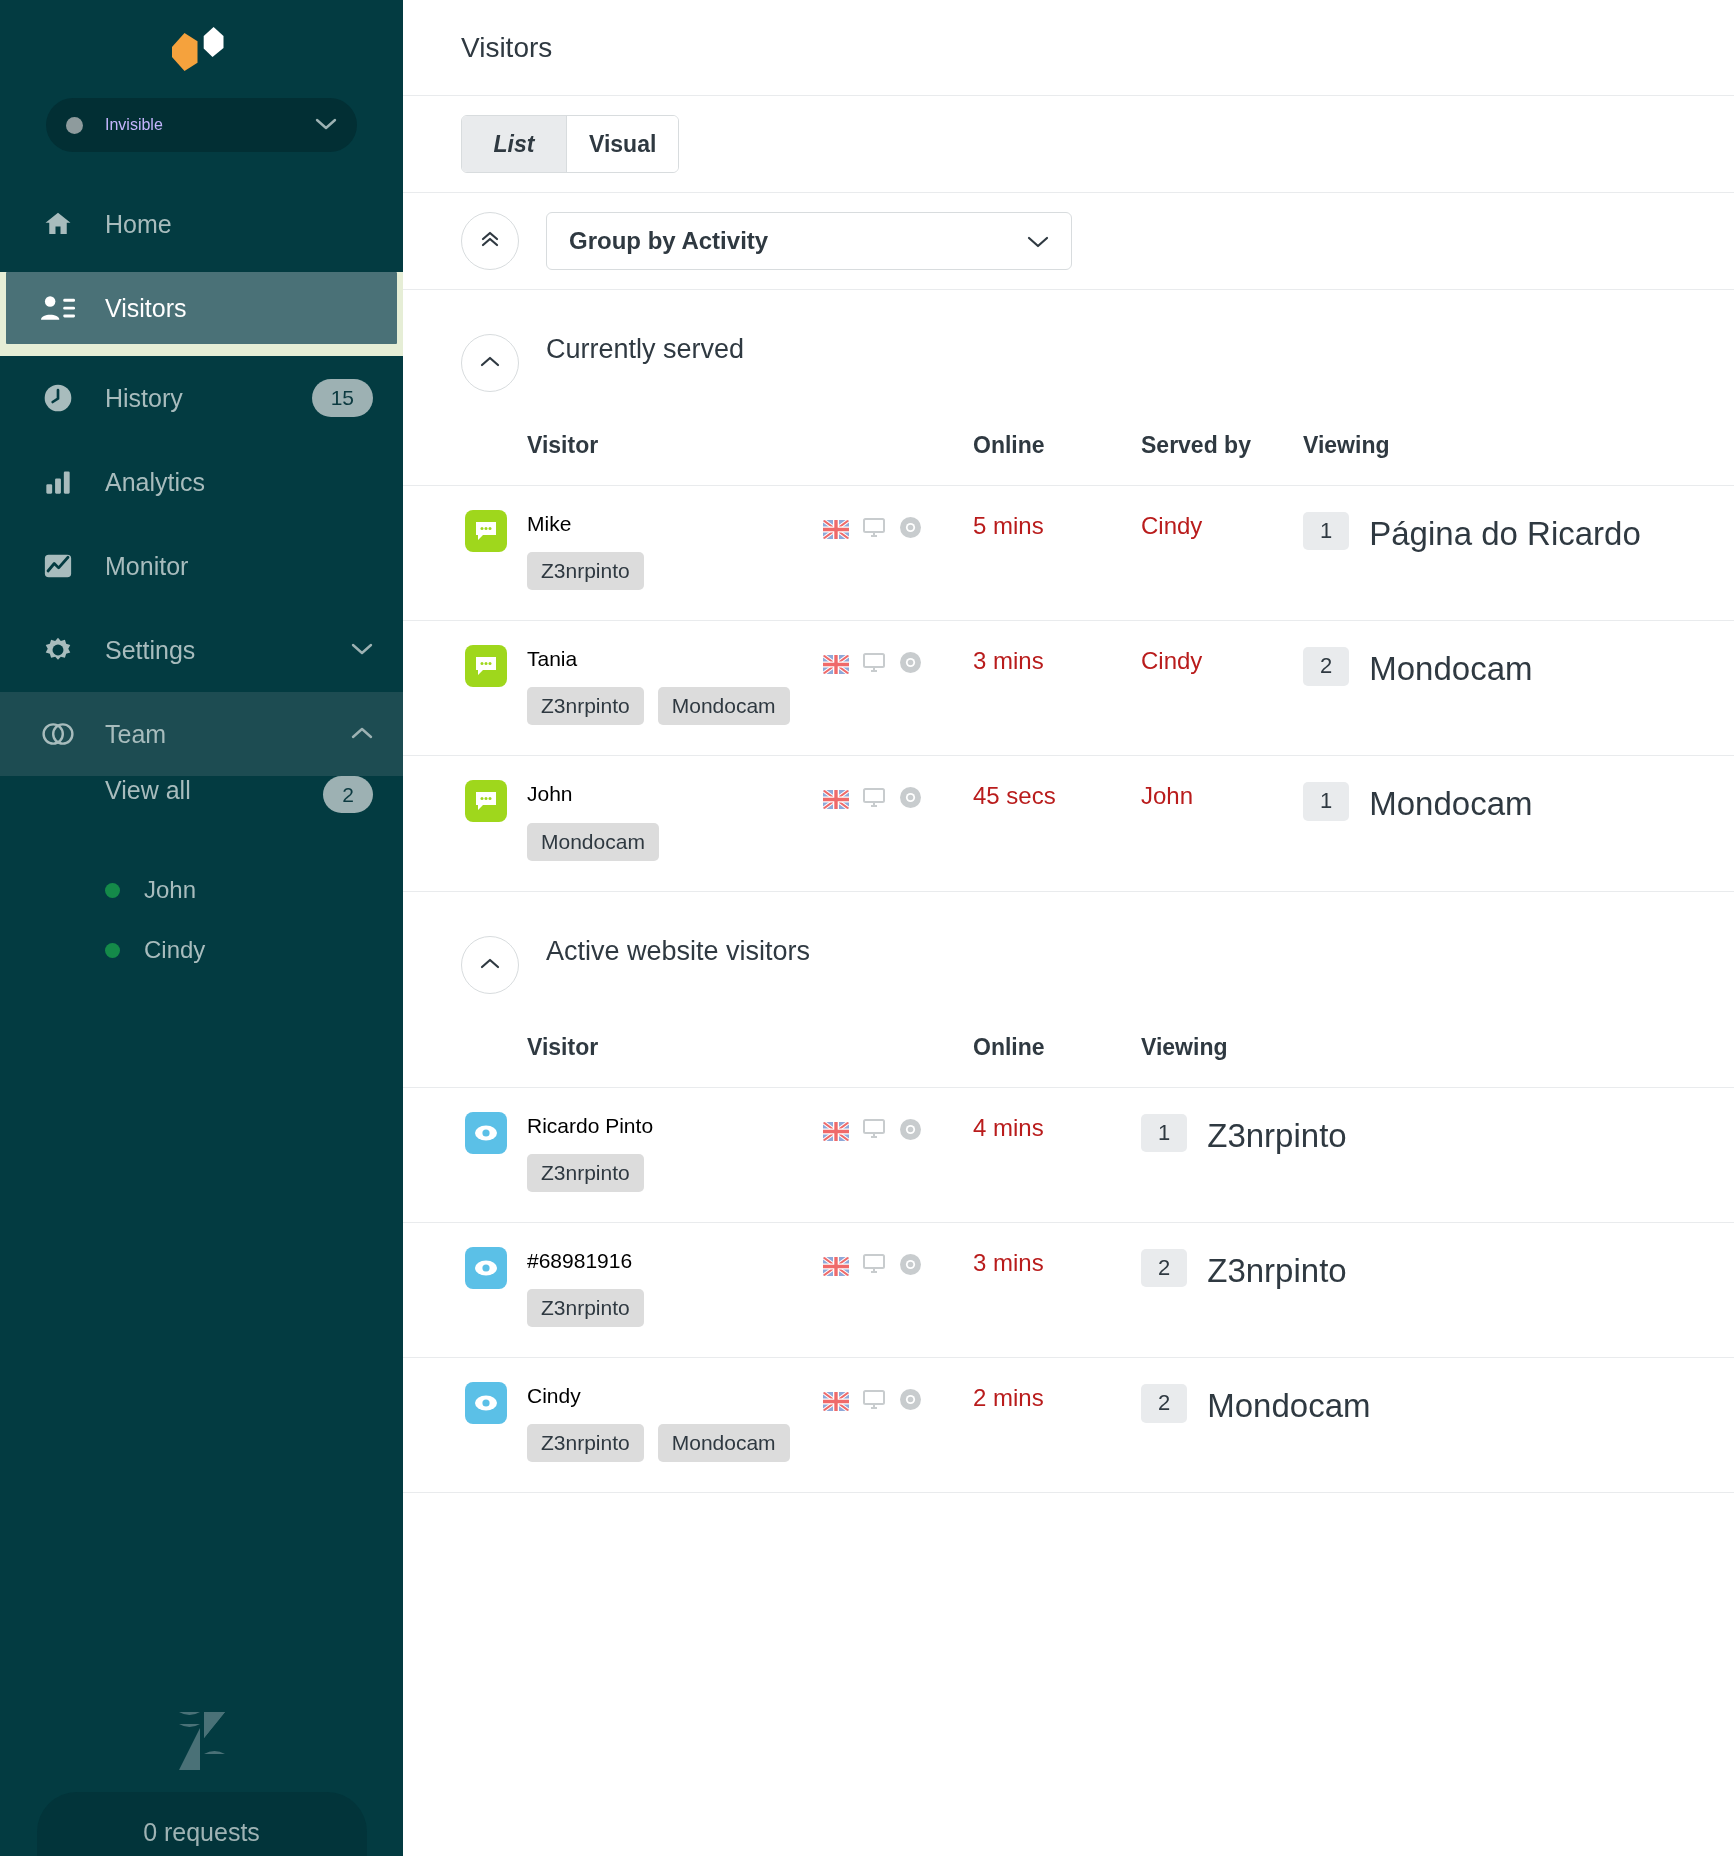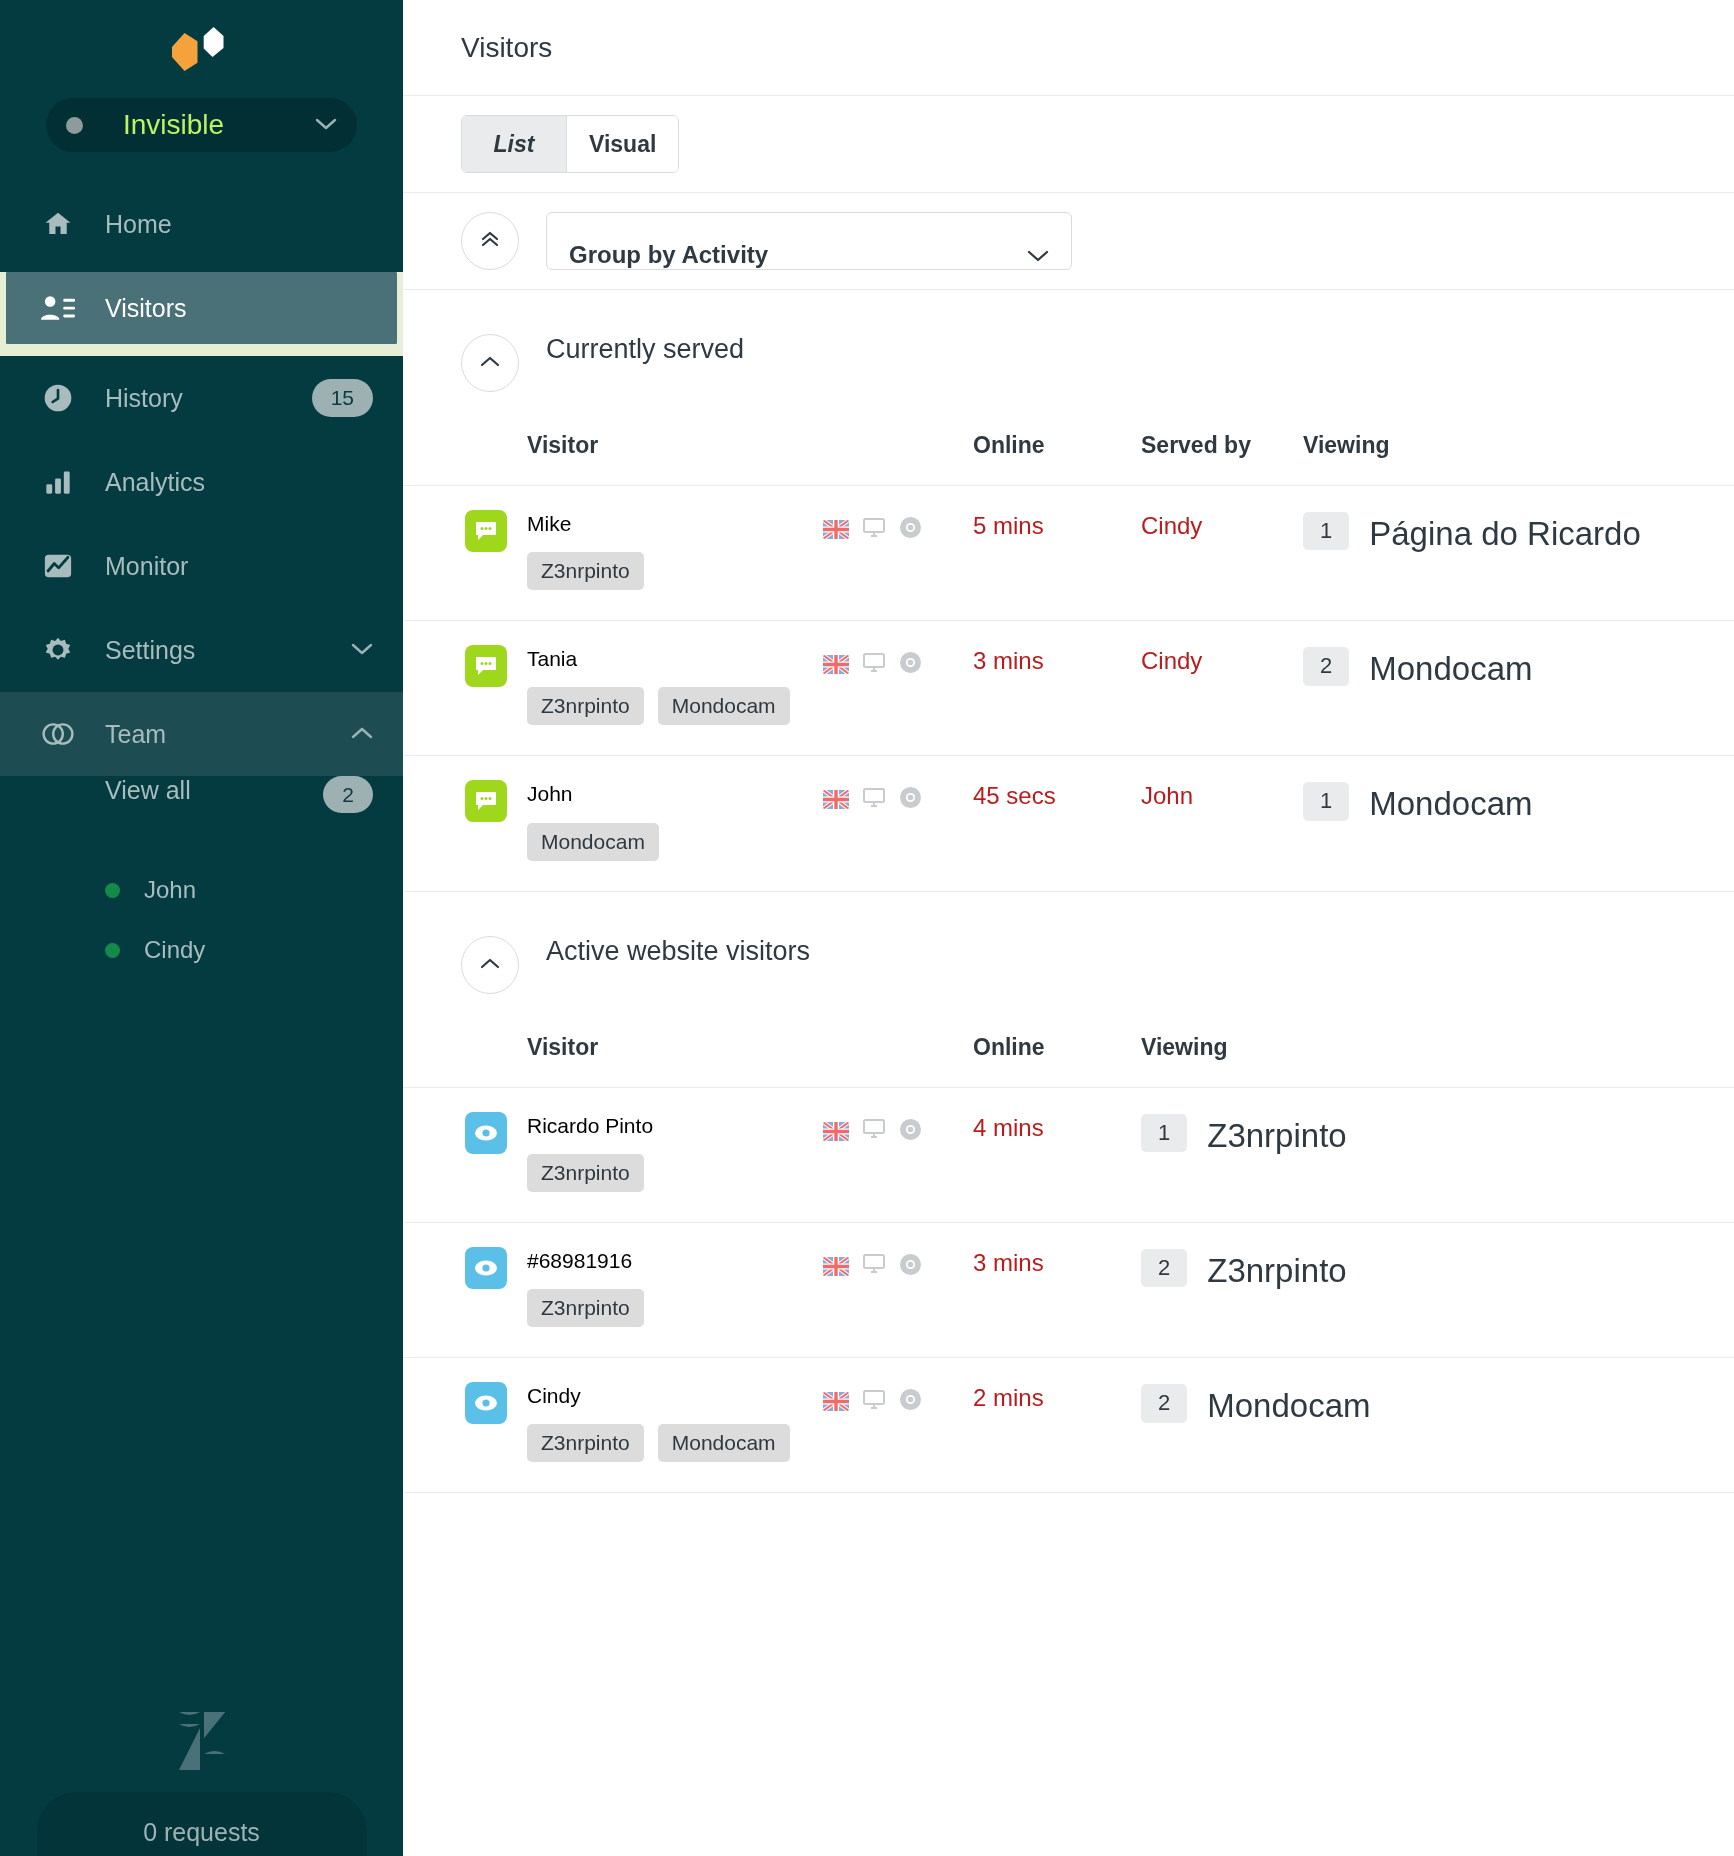--- a/index.html
+++ b/index.html
@@ -34,21 +34,21 @@
   .status-pill {
     margin: 0 46px 0 46px;
     height: 54px;
     background: #022f34;
     border-radius: 30px;
     display: flex; align-items: center;
     padding: 0 20px;
     cursor: pointer;
   }
   .status-dot { width: 17px; height: 17px; border-radius: 50%; background: #8e9b9d; flex: 0 0 17px; }
-  .status-label { color: #bef264; font-size: 28px; margin-left: 40px; flex: 1; }
+  .status-label { color: #c4b5fd; font-size: 16px; margin-left: 22px; flex: 1; }
   .chev { color: #9db2b3; font-size: 17px; line-height: 1; }
 
   .nav { margin-top: 30px; }
   .nav-item {
     height: 84px;
     display: flex; align-items: center;
     padding-left: 38px; padding-right: 30px;
     color: #a8bcbd; font-size: 25px;
     cursor: pointer;
     position: relative;
@@ -133,21 +133,21 @@
   }
   .round-btn {
     width: 58px; height: 58px; border-radius: 50%;
     border: 1px solid #d8dcde; background: #fff;
     display: flex; align-items: center; justify-content: center;
     cursor: pointer; flex: 0 0 58px;
   }
   .select {
     margin-left: 27px; width: 526px; height: 58px;
     border: 1px solid #d8dcde; border-radius: 6px;
-    display: flex; align-items: flex-end;
+    display: flex; align-items: center;
     padding: 0 22px;
     font-size: 24px; font-weight: bold; color: #2f3941;
     cursor: pointer; background: #fff;
   }
   .select .val { flex: 1; }
 
   .section { padding-top: 44px; border-bottom: 1px solid #e9ebed; }
   .section:last-child { border-bottom: 1px solid #e9ebed; }
   .sec-head { display: flex; padding-left: 58px; height: 70px; }
   .sec-title { font-size: 27px; color: #2f3941; margin-left: 27px; }

